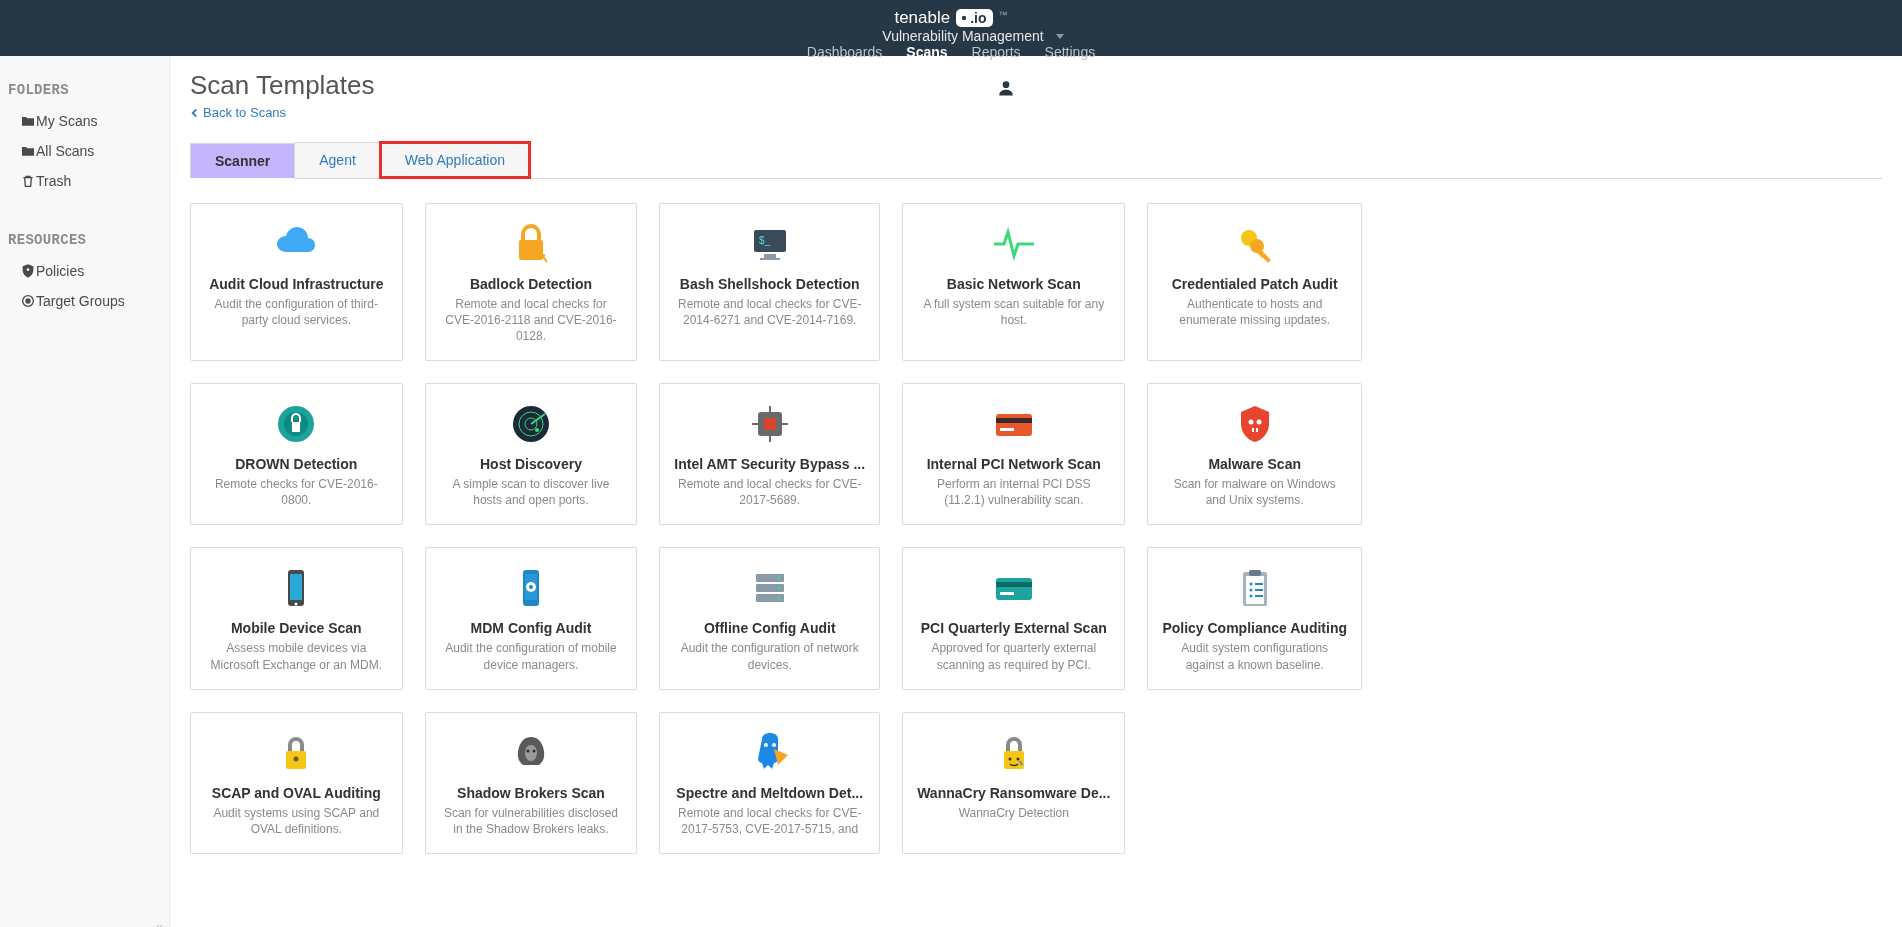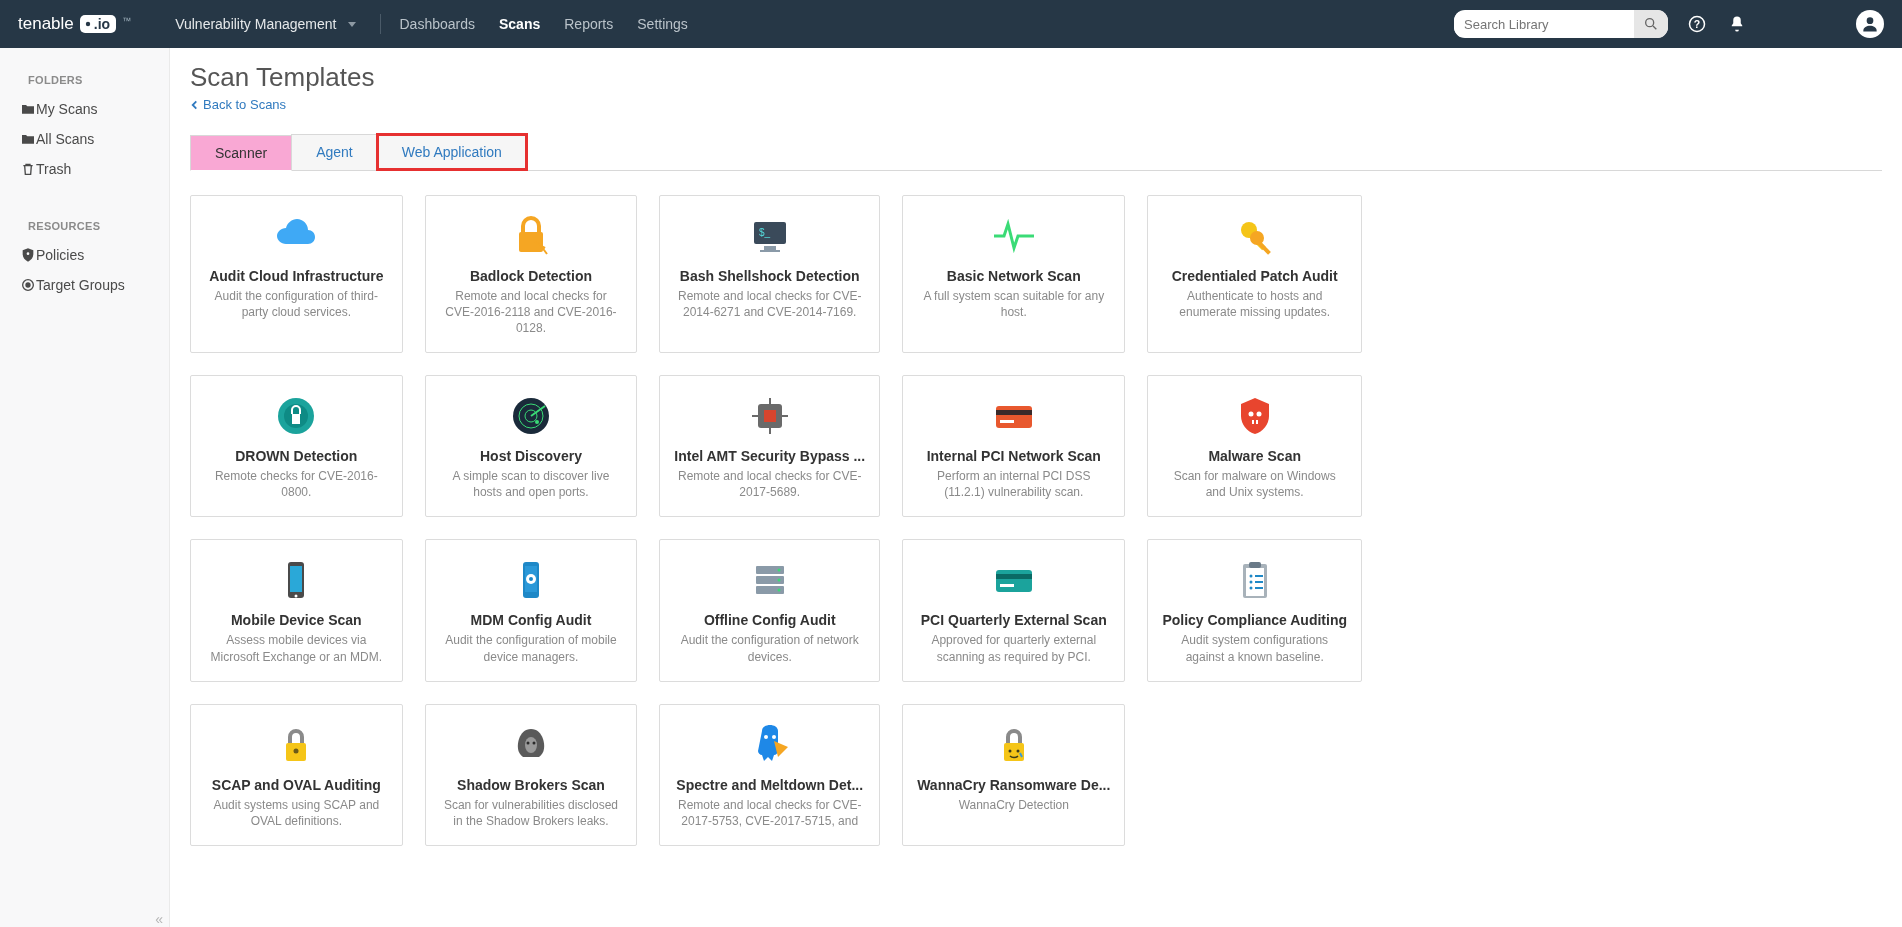--- a/index.html
+++ b/index.html
@@ -1,45 +1,45 @@
 <!DOCTYPE html>
 <html><head>
 <meta charset="utf-8">
 <style>
 * { margin: 0; padding: 0; box-sizing: border-box; }
 body { font-family: -apple-system, BlinkMacSystemFont, "Segoe UI", Arial, sans-serif; background: #fff; color: #333; overflow-x: hidden; }
-.topbar { background: #263746; height: 48px; display: flex; align-items: center; padding: 8px 18px; color: #fff; }
+.topbar { background: #263746; height: 56px; display: flex; align-items: center; padding: 8px 18px; color: #fff; flex-direction: column; }
 .logo { display: flex; align-items: center; gap: 6px; font-size: 17px; font-weight: 400; }
 .logo-badge { background: #fff; color: #263746; border-radius: 5px; padding: 1px 6px 1px 4px; font-size: 14px; font-weight: 700; display: inline-flex; align-items: center; }
 .nav-app { margin-left: 44px; display: flex; align-items: center; gap: 12px; color: #e5e8ea; font-size: 14px; }
 .caret-down { width: 0; height: 0; border-left: 4px solid transparent; border-right: 4px solid transparent; border-top: 5px solid #8d99a3; }
 .divider-v { width: 1px; height: 20px; background: #4a5a68; margin: 0 18px 0 24px; }
 .nav-main { display: flex; gap: 24px; font-size: 14px; }
 .nav-main .item { color: #bac3ca; cursor: pointer; }
 .nav-main .item.active { color: #fff; font-weight: 600; }
 .flex-spacer { flex: 1; }
 .search-wrap { display: flex; align-items: center; background: #fff; border-radius: 11px; height: 28px; overflow: hidden; margin-right: 20px; }
 .search-wrap input { border: none; outline: none; padding: 5px 10px; width: 180px; font-size: 13px; color: #555; }
 .search-btn { background: #e6e6e6; border: none; width: 34px; height: 28px; display: flex; align-items: center; justify-content: center; cursor: pointer; }
 .top-icons { display: flex; align-items: center; gap: 22px; }
 .top-icon { color: #fff; }
 .user-avatar { width: 28px; height: 28px; border-radius: 50%; background: #fff; display: flex; align-items: center; justify-content: center; margin-left: 110px; }
 .layout { display: flex; height: calc(100vh - 42px); }
 .sidebar { width: 170px; background: #f8f8f9; padding: 18px 0 0 0; border-right: 1px solid #eaeaea; position: relative; }
-.side-section-h { color: #8b8b8b; font-size: 11px; font-weight: 600; letter-spacing: 0.3px; padding: 8px 28px; }
+.side-section-h { color: #8b8b8b; font-size: 14px; font-weight: 600; letter-spacing: 0.3px; padding: 8px 8px; font-family: Liberation Mono, monospace; }
 .side-item { display: flex; align-items: center; gap: 0; padding: 7px 20px; color: #4a4a4a; font-size: 14px; cursor: pointer; }
 .side-gap { height: 28px; }
 .side-collapse { position: absolute; bottom: 6px; right: 6px; color: #b5b5b5; font-size: 14px; }
 .main { flex: 1; overflow-y: auto; padding: 14px 0 20px 0; }
 .main-inner { padding: 0 20px; }
 .page-title { font-size: 26px; font-weight: 300; color: #555; }
 .back-link { color: #307abf; font-size: 13px; margin-top: 4px; display: inline-flex; align-items: center; gap: 4px; cursor: pointer; }
 .tabs-row { margin-top: 20px; border-bottom: 1px solid #d8d8d8; display: flex; }
 .tab { padding: 9px 24px; font-size: 14px; color: #307abf; background: #f6f6f6; border: 1px solid #d8d8d8; border-bottom: none; margin-right: -1px; cursor: pointer; position: relative; }
-.tab.active { background: #f9a8d4; color: #333; font-weight: 400; border-bottom: 1px solid #fff; top: 1px; }
+.tab.active { background: #c4b5fd; color: #333; font-weight: 700; border-bottom: 1px solid #fff; top: 1px; }
 .tab.highlighted { outline: 3px solid #e63030; outline-offset: -2px; }
 .cards { display: grid; grid-template-columns: repeat(5, 1fr); gap: 22px; margin-top: 24px; max-width: 1172px; }
 .card { border: 1px solid #dcdcdc; border-radius: 2px; padding: 14px 14px 16px 14px; text-align: center; cursor: pointer; min-height: 130px; display: flex; flex-direction: column; align-items: center; }
 .card-icon { height: 52px; display: flex; align-items: center; justify-content: center; margin-bottom: 6px; }
 .card-title { font-size: 14px; font-weight: 600; color: #333; margin-bottom: 4px; white-space: nowrap; overflow: hidden; text-overflow: ellipsis; width: 100%; }
 .card-desc { font-size: 12px; color: #8a8a8a; line-height: 1.35; }
 svg { display: block; }
 .icon-s { width: 16px; height: 16px; }
 .icon-m { width: 18px; height: 18px; }
 </style>

